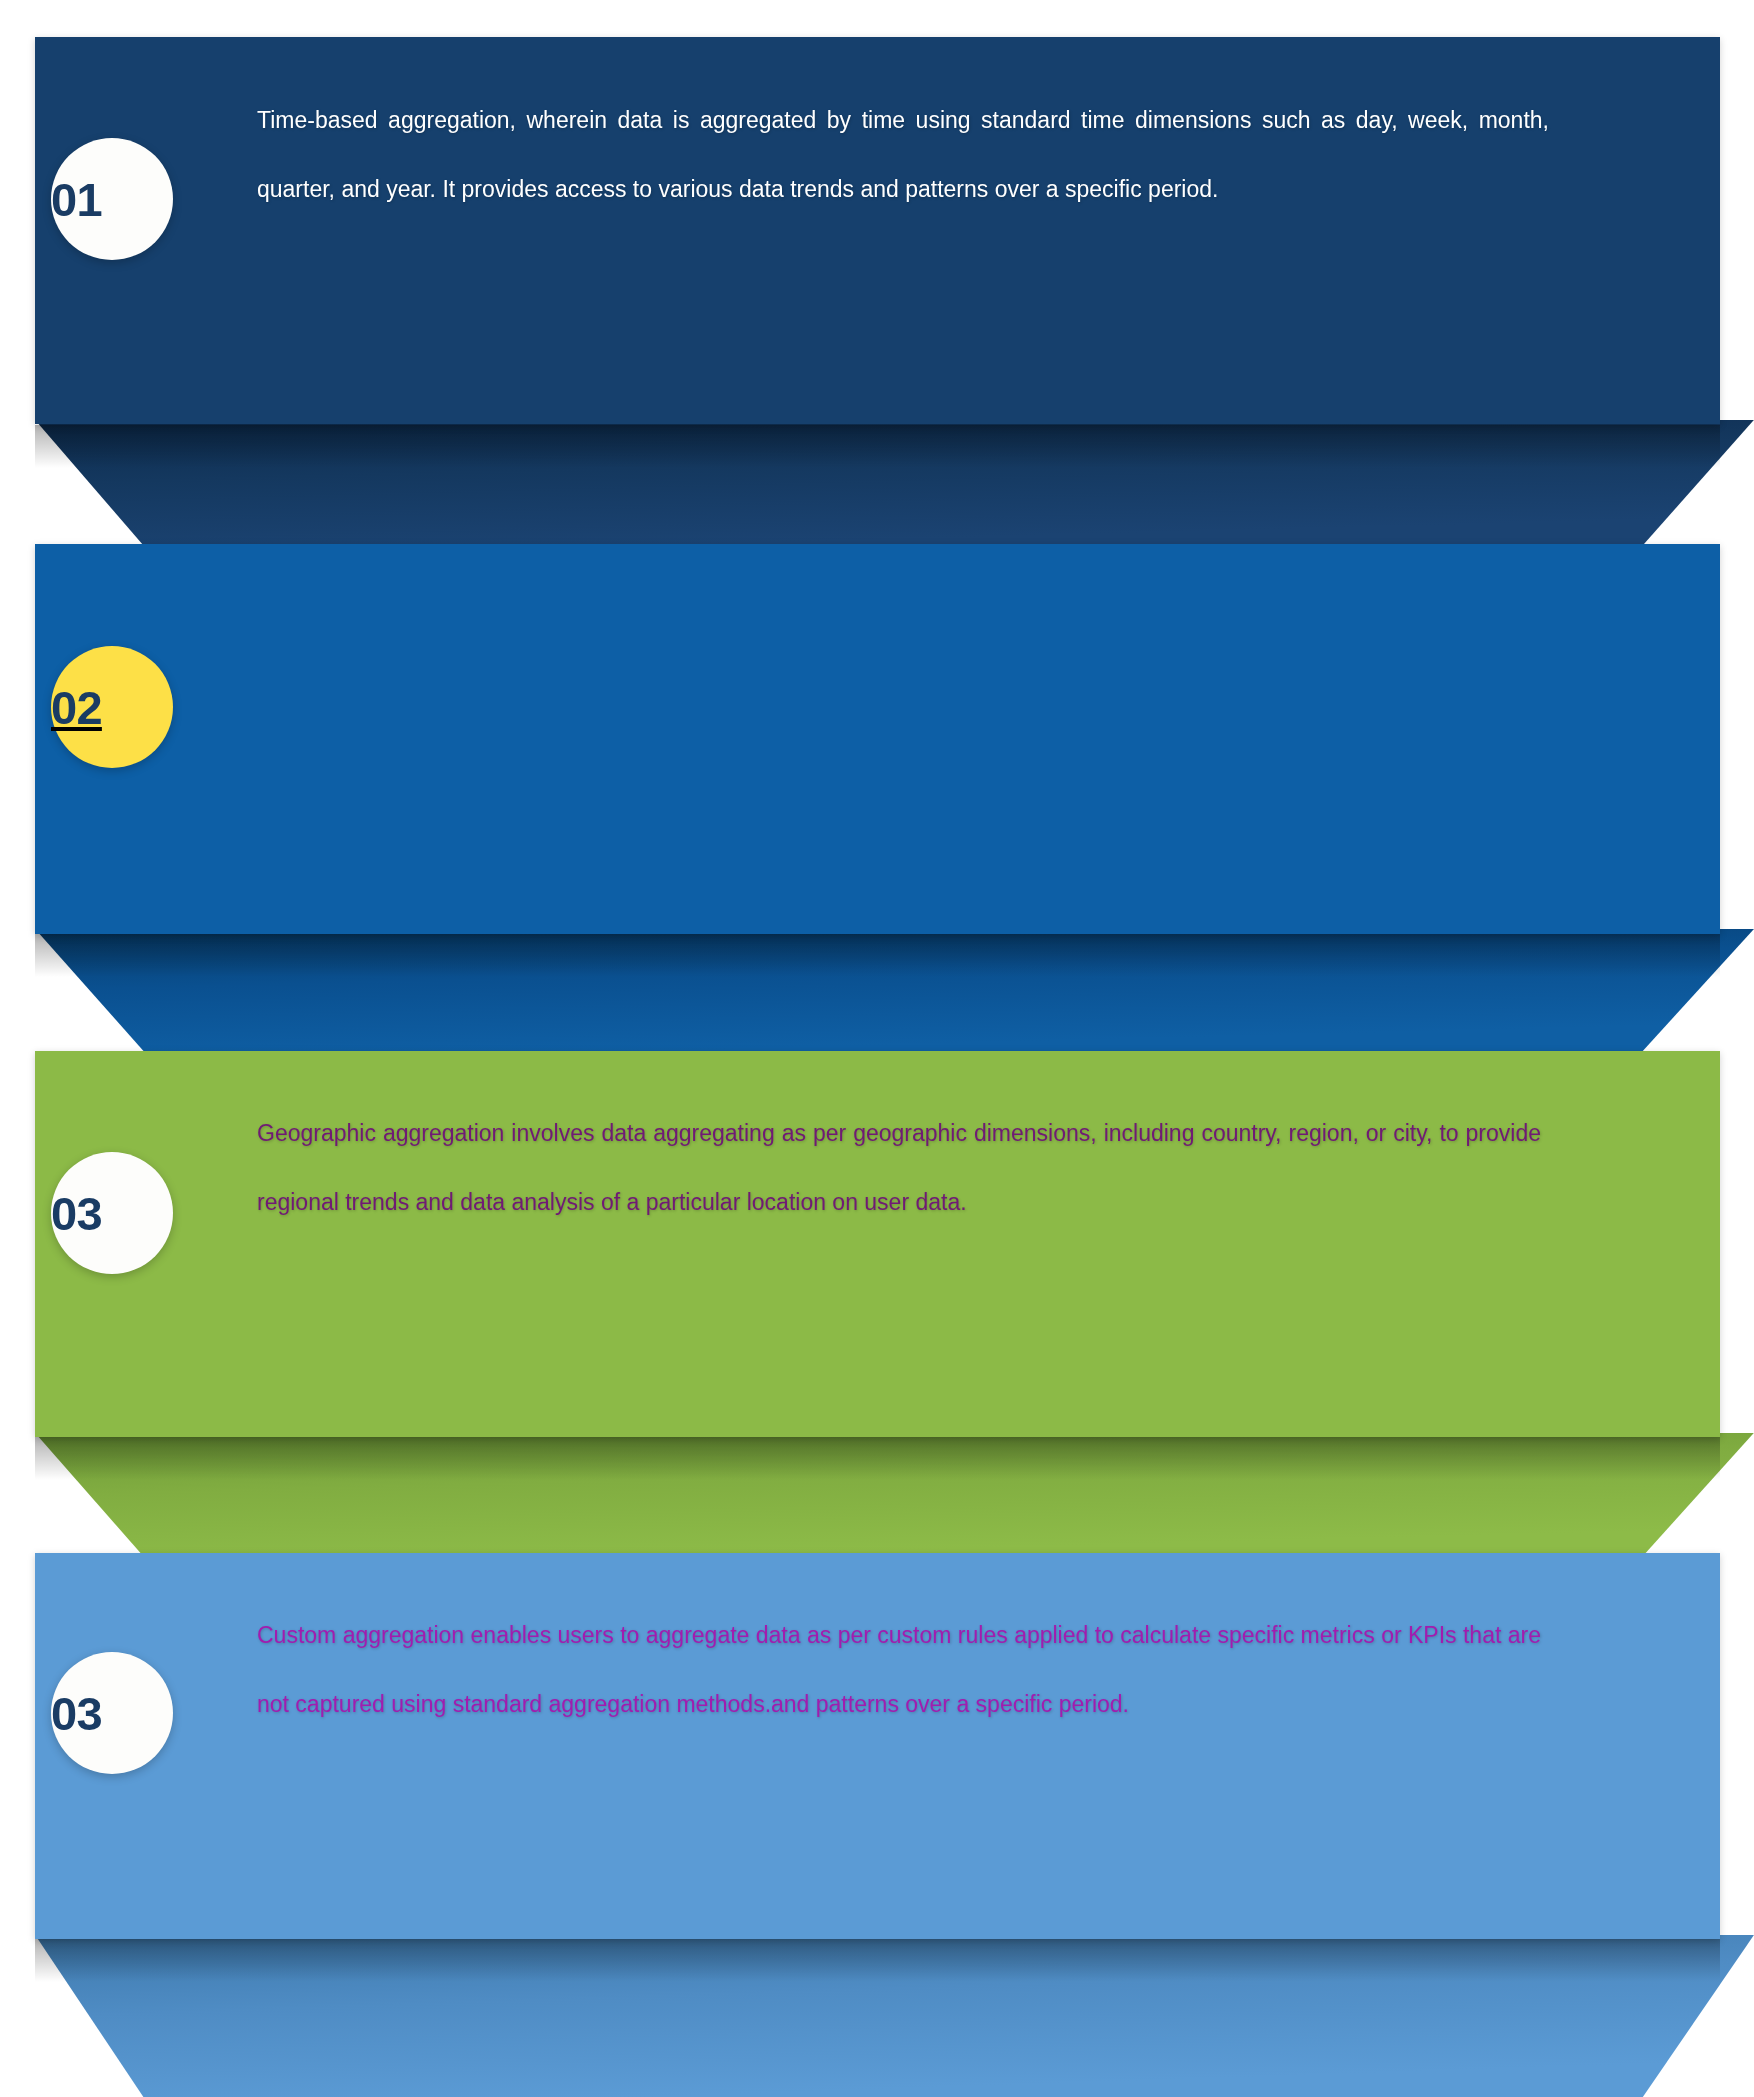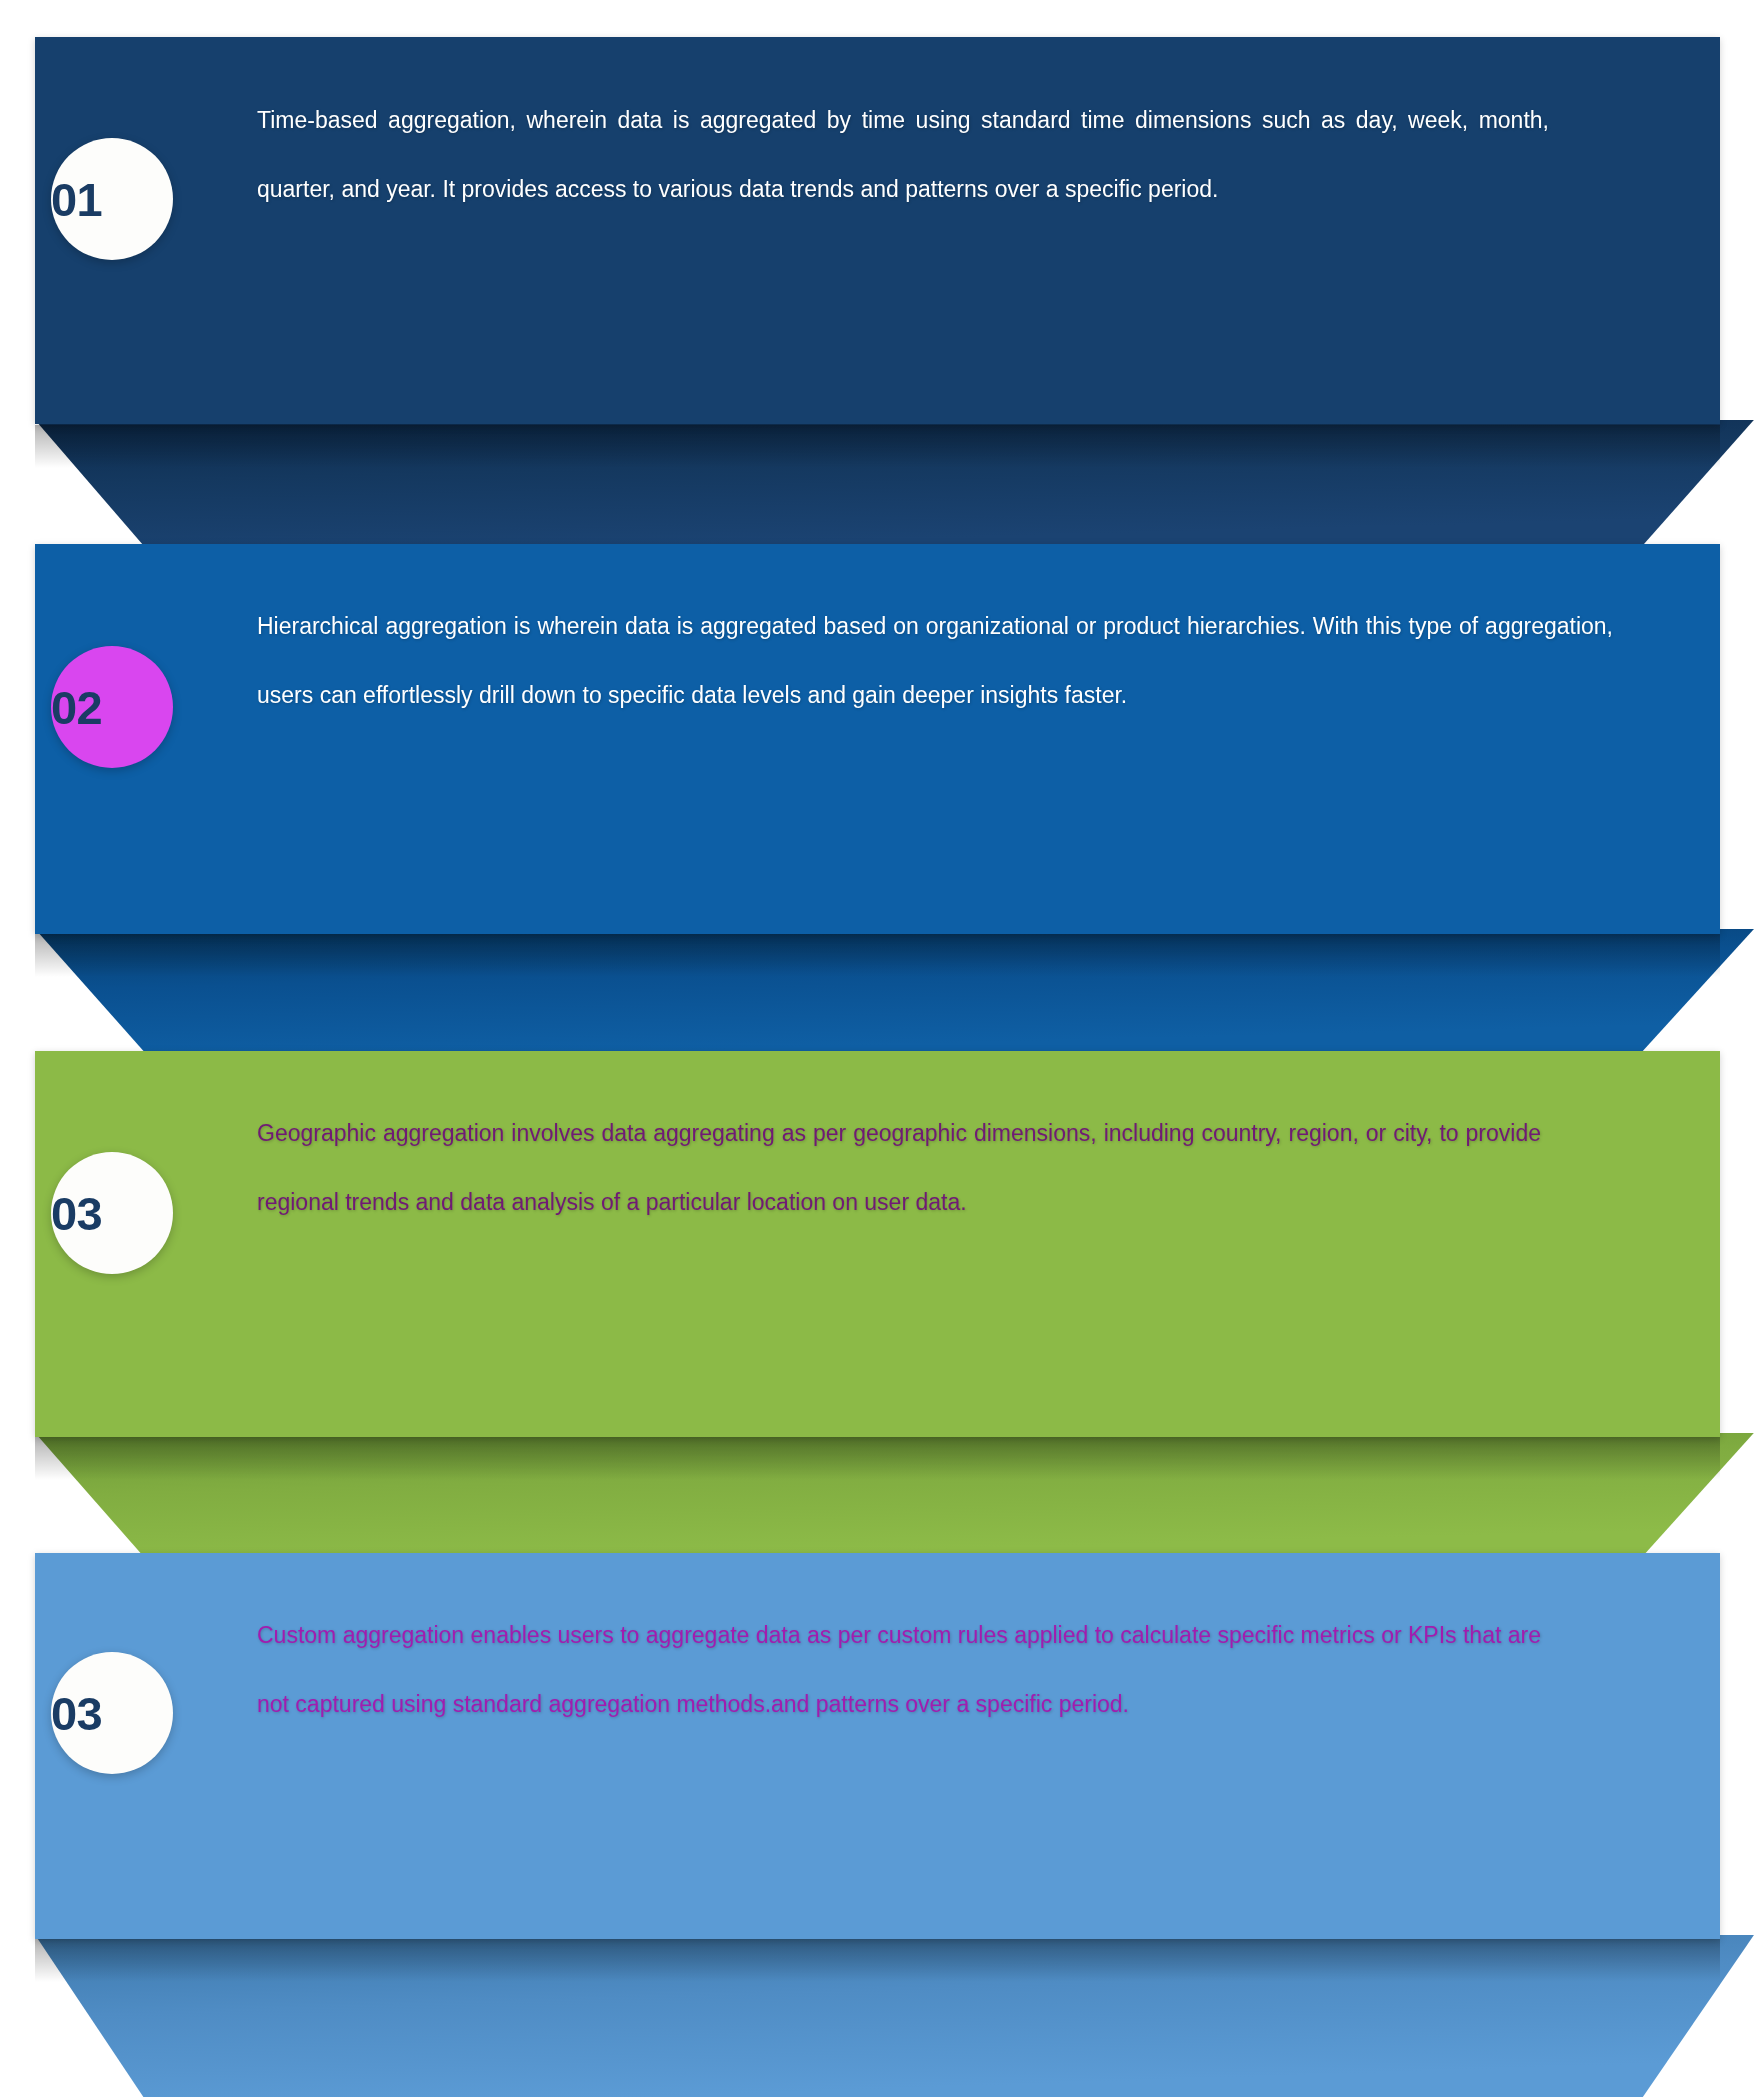--- a/index.html
+++ b/index.html
@@ -154,24 +154,23 @@
             <stop offset="0" stop-color="#063e6e"></stop>
             <stop offset="0.45" stop-color="#0a5090"></stop>
             <stop offset="1" stop-color="#0f5fa4"></stop>
           </linearGradient>
         </defs>
         <polygon points="49,0 2445,0 2290,170 200,170" fill="url(#fg2)"></polygon>
       </svg>
     </div>
     <div class="soft-shadow"></div>
     <div class="plate" style="background: rgb(13, 95, 166);"></div>
-    <div class="badge" style="background: #d946ef;">
+    <div class="badge" style="background: #fde047; text-decoration: underline;">
       <span class="badge-num" style="color: rgb(26, 60, 100);">02</span>
     </div>
-    <div class="copy" style="color: rgb(255, 255, 255);">Hierarchical aggregation is wherein data is aggregated based on organizational or product hierarchies. With this type of aggregation, users can effortlessly drill down to specific data levels and gain deeper insights faster.</div>
   </div>
 
   <div class="banner" id="b3">
     <div class="fold">
       <svg class="fold-shape" viewBox="0 0 2445 172" preserveAspectRatio="none">
         <defs>
           <linearGradient id="fg3" x1="0" y1="0" x2="0.35" y2="1">
             <stop offset="0" stop-color="#6e9a37"></stop>
             <stop offset="0.45" stop-color="#81ad41"></stop>
             <stop offset="1" stop-color="#8dbb48"></stop>

